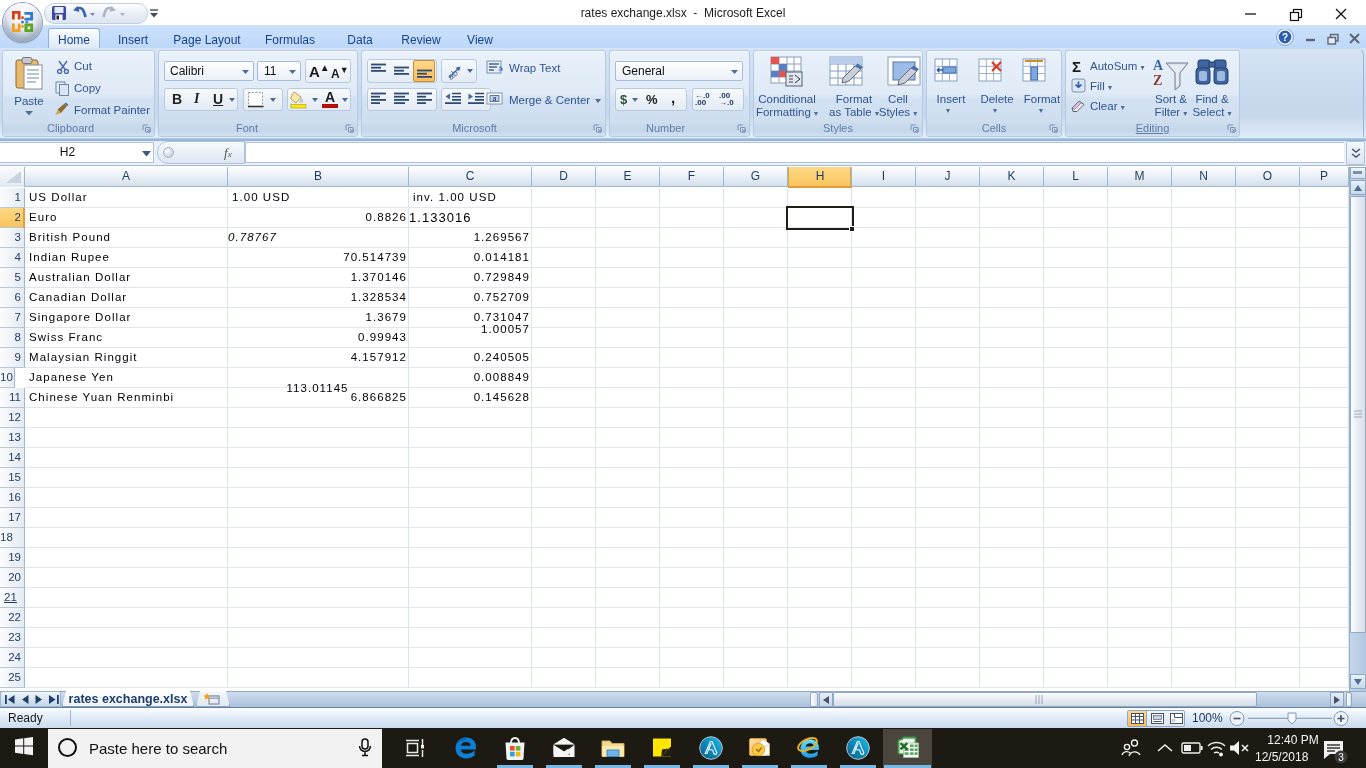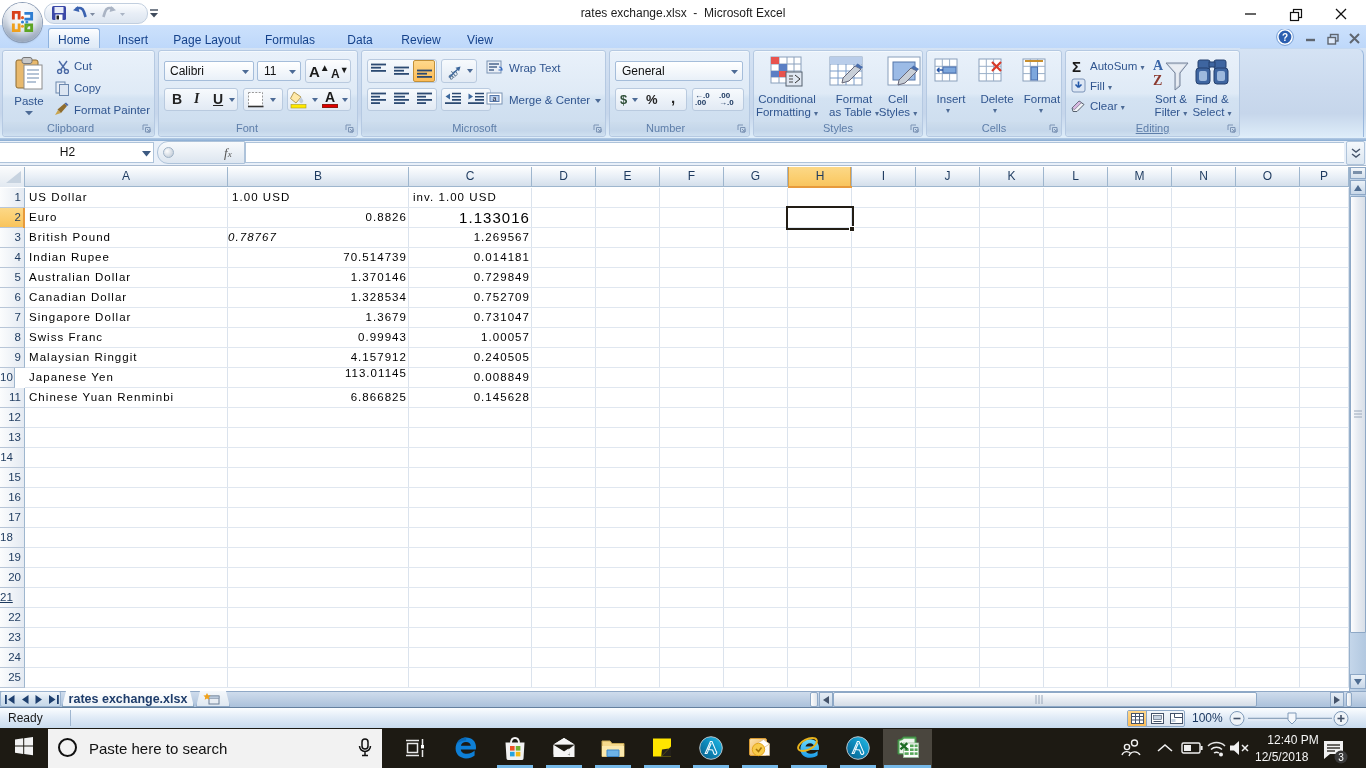--- a/index.html
+++ b/index.html
@@ -415,28 +415,28 @@
     <div class="ab" style="left:0;top:248px;width:25px;height:20px;background:linear-gradient(90deg,#fbfcfd,#e4eaf2);border-right:1px solid #9eb6ce;border-bottom:1px solid #b8c6d8;font-size:11.5px;color:#1d3a5f;text-align:right;padding-right:3px;line-height:19px;">4</div>
     <div class="ab" style="left:0;top:268px;width:25px;height:20px;background:linear-gradient(90deg,#fbfcfd,#e4eaf2);border-right:1px solid #9eb6ce;border-bottom:1px solid #b8c6d8;font-size:11.5px;color:#1d3a5f;text-align:right;padding-right:3px;line-height:19px;">5</div>
     <div class="ab" style="left:0;top:288px;width:25px;height:20px;background:linear-gradient(90deg,#fbfcfd,#e4eaf2);border-right:1px solid #9eb6ce;border-bottom:1px solid #b8c6d8;font-size:11.5px;color:#1d3a5f;text-align:right;padding-right:3px;line-height:19px;">6</div>
     <div class="ab" style="left:0;top:308px;width:25px;height:20px;background:linear-gradient(90deg,#fbfcfd,#e4eaf2);border-right:1px solid #9eb6ce;border-bottom:1px solid #b8c6d8;font-size:11.5px;color:#1d3a5f;text-align:right;padding-right:3px;line-height:19px;">7</div>
     <div class="ab" style="left:0;top:328px;width:25px;height:20px;background:linear-gradient(90deg,#fbfcfd,#e4eaf2);border-right:1px solid #9eb6ce;border-bottom:1px solid #b8c6d8;font-size:11.5px;color:#1d3a5f;text-align:right;padding-right:3px;line-height:19px;">8</div>
     <div class="ab" style="left:0;top:348px;width:25px;height:20px;background:linear-gradient(90deg,#fbfcfd,#e4eaf2);border-right:1px solid #9eb6ce;border-bottom:1px solid #b8c6d8;font-size:11.5px;color:#1d3a5f;text-align:right;padding-right:3px;line-height:19px;">9</div>
     <div class="ab" style="left:0;top:368px;width:15px;height:20px;background:linear-gradient(90deg,#fbfcfd,#e4eaf2);border-right:1px solid #9eb6ce;border-bottom:1px solid #b8c6d8;font-size:11.5px;color:#1d3a5f;padding-right:3px;line-height:19px;">10</div>
     <div class="ab" style="left:0;top:388px;width:25px;height:20px;background:linear-gradient(90deg,#fbfcfd,#e4eaf2);border-right:1px solid #9eb6ce;border-bottom:1px solid #b8c6d8;font-size:11.5px;color:#1d3a5f;text-align:right;padding-right:3px;line-height:19px;">11</div>
     <div class="ab" style="left:0;top:408px;width:25px;height:20px;background:linear-gradient(90deg,#fbfcfd,#e4eaf2);border-right:1px solid #9eb6ce;border-bottom:1px solid #b8c6d8;font-size:11.5px;color:#1d3a5f;text-align:right;padding-right:3px;line-height:19px;">12</div>
     <div class="ab" style="left:0;top:428px;width:25px;height:20px;background:linear-gradient(90deg,#fbfcfd,#e4eaf2);border-right:1px solid #9eb6ce;border-bottom:1px solid #b8c6d8;font-size:11.5px;color:#1d3a5f;text-align:right;padding-right:3px;line-height:19px;">13</div>
-    <div class="ab" style="left:0;top:448px;width:25px;height:20px;background:linear-gradient(90deg,#fbfcfd,#e4eaf2);border-right:1px solid #9eb6ce;border-bottom:1px solid #b8c6d8;font-size:11.5px;color:#1d3a5f;text-align:right;padding-right:11px;line-height:19px;">14</div>
+    <div class="ab" style="left:0;top:448px;width:25px;height:20px;background:linear-gradient(90deg,#fbfcfd,#e4eaf2);border-right:1px solid #9eb6ce;border-bottom:1px solid #b8c6d8;font-size:11.5px;color:#1d3a5f;text-align:right;padding-right:3px;line-height:19px;">14</div>
     <div class="ab" style="left:0;top:468px;width:25px;height:20px;background:linear-gradient(90deg,#fbfcfd,#e4eaf2);border-right:1px solid #9eb6ce;border-bottom:1px solid #b8c6d8;font-size:11.5px;color:#1d3a5f;text-align:right;padding-right:3px;line-height:19px;">15</div>
     <div class="ab" style="left:0;top:488px;width:25px;height:20px;background:linear-gradient(90deg,#fbfcfd,#e4eaf2);border-right:1px solid #9eb6ce;border-bottom:1px solid #b8c6d8;font-size:11.5px;color:#1d3a5f;text-align:right;padding-right:3px;line-height:19px;">16</div>
     <div class="ab" style="left:0;top:508px;width:25px;height:20px;background:linear-gradient(90deg,#fbfcfd,#e4eaf2);border-right:1px solid #9eb6ce;border-bottom:1px solid #b8c6d8;font-size:11.5px;color:#1d3a5f;text-align:right;padding-right:3px;line-height:19px;">17</div>
     <div class="ab" style="left:0;top:528px;width:25px;height:20px;background:linear-gradient(90deg,#fbfcfd,#e4eaf2);border-right:1px solid #9eb6ce;border-bottom:1px solid #b8c6d8;font-size:11.5px;color:#1d3a5f;text-align:right;padding-right:20px;line-height:19px;">18</div>
     <div class="ab" style="left:0;top:548px;width:25px;height:20px;background:linear-gradient(90deg,#fbfcfd,#e4eaf2);border-right:1px solid #9eb6ce;border-bottom:1px solid #b8c6d8;font-size:11.5px;color:#1d3a5f;text-align:right;padding-right:3px;line-height:19px;">19</div>
     <div class="ab" style="left:0;top:568px;width:25px;height:20px;background:linear-gradient(90deg,#fbfcfd,#e4eaf2);border-right:1px solid #9eb6ce;border-bottom:1px solid #b8c6d8;font-size:11.5px;color:#1d3a5f;text-align:right;padding-right:3px;line-height:19px;">20</div>
-    <div class="ab" style="left:0;top:588px;width:25px;height:20px;background:linear-gradient(90deg,#fbfcfd,#e4eaf2);border-right:1px solid #9eb6ce;border-bottom:1px solid #b8c6d8;font-size:11.5px;color:#1d3a5f;text-align:left;padding-right:3px;line-height:19px;text-decoration:underline;">21</div>
+    <div class="ab" style="left:0;top:588px;width:25px;height:20px;background:linear-gradient(90deg,#fbfcfd,#e4eaf2);border-right:1px solid #9eb6ce;border-bottom:1px solid #b8c6d8;font-size:11.5px;color:#1d3a5f;text-align:center;padding-right:3px;line-height:19px;text-decoration:underline;">21</div>
     <div class="ab" style="left:0;top:608px;width:25px;height:20px;background:linear-gradient(90deg,#fbfcfd,#e4eaf2);border-right:1px solid #9eb6ce;border-bottom:1px solid #b8c6d8;font-size:11.5px;color:#1d3a5f;text-align:right;padding-right:3px;line-height:19px;">22</div>
     <div class="ab" style="left:0;top:628px;width:25px;height:20px;background:linear-gradient(90deg,#fbfcfd,#e4eaf2);border-right:1px solid #9eb6ce;border-bottom:1px solid #b8c6d8;font-size:11.5px;color:#1d3a5f;text-align:right;padding-right:3px;line-height:19px;">23</div>
     <div class="ab" style="left:0;top:648px;width:25px;height:20px;background:linear-gradient(90deg,#fbfcfd,#e4eaf2);border-right:1px solid #9eb6ce;border-bottom:1px solid #b8c6d8;font-size:11.5px;color:#1d3a5f;text-align:right;padding-right:3px;line-height:19px;">24</div>
     <div class="ab" style="left:0;top:668px;width:25px;height:20px;background:linear-gradient(90deg,#fbfcfd,#e4eaf2);border-right:1px solid #9eb6ce;border-bottom:1px solid #b8c6d8;font-size:11.5px;color:#1d3a5f;text-align:right;padding-right:3px;line-height:19px;">25</div>
     <div class="ab" style="left:23px;top:208px;width:2px;height:20px;background:#e79a3c;"></div>
     <svg class="ab" style="left:25;top:188" width="1324" height="500">
       <line x1="202.5" y1="0" x2="202.5" y2="500" stroke="#dbe3ed" stroke-width="1"></line>
       <line x1="383.5" y1="0" x2="383.5" y2="500" stroke="#dbe3ed" stroke-width="1"></line>
       <line x1="506.5" y1="0" x2="506.5" y2="500" stroke="#dbe3ed" stroke-width="1"></line>
       <line x1="570.5" y1="0" x2="570.5" y2="500" stroke="#dbe3ed" stroke-width="1"></line>
@@ -476,44 +476,44 @@
       <line x1="0" y1="439.5" x2="1324" y2="439.5" stroke="#e0e7f0" stroke-width="1"></line>
       <line x1="0" y1="459.5" x2="1324" y2="459.5" stroke="#e0e7f0" stroke-width="1"></line>
       <line x1="0" y1="479.5" x2="1324" y2="479.5" stroke="#e0e7f0" stroke-width="1"></line>
       <line x1="0" y1="499.5" x2="1324" y2="499.5" stroke="#e0e7f0" stroke-width="1"></line>
     </svg>
     <div class="ab" style="left:29px;top:188px;width:195px;height:20px;font-size:11.5px;letter-spacing:1.05px;color:#000;line-height:19px;white-space:nowrap;">US Dollar</div>
     <div class="ab" style="left:232px;top:188px;font-size:11.5px;letter-spacing:1.05px;color:#000;line-height:19px;">1.00 USD</div>
     <div class="ab" style="left:413px;top:188px;font-size:11.5px;letter-spacing:1.05px;color:#000;line-height:19px;">inv. 1.00 USD</div>
     <div class="ab" style="left:29px;top:208px;width:195px;height:20px;font-size:11.5px;letter-spacing:1.05px;color:#000;line-height:19px;white-space:nowrap;">Euro</div>
     <div class="ab" style="left:228px;top:208px;width:179px;text-align:right;font-size:11.5px;letter-spacing:1.05px;color:#000;line-height:19px;">0.8826</div>
-    <div class="ab" style="left:409px;top:208px;width:121px;text-align:right;font-size:15px;letter-spacing:1.05px;color:#000;line-height:19px;">1.133016</div>
+    <div class="ab" style="left:409px;top:208px;width:121px;font-size:13px;letter-spacing:1.05px;color:#000;line-height:19px;">1.133016</div>
     <div class="ab" style="left:29px;top:228px;width:195px;height:20px;font-size:11.5px;letter-spacing:1.05px;color:#000;line-height:19px;white-space:nowrap;">British Pound</div>
     <div class="ab" style="left:228px;top:228px;width:179px;text-align:left;font-size:11.5px;letter-spacing:1.05px;color:#000;line-height:19px;font-style:italic;">0.78767</div>
     <div class="ab" style="left:409px;top:228px;width:121px;text-align:right;font-size:11.5px;letter-spacing:1.05px;color:#000;line-height:19px;">1.269567</div>
     <div class="ab" style="left:29px;top:248px;width:195px;height:20px;font-size:11.5px;letter-spacing:1.05px;color:#000;line-height:19px;white-space:nowrap;">Indian Rupee</div>
     <div class="ab" style="left:228px;top:248px;width:179px;text-align:right;font-size:11.5px;letter-spacing:1.05px;color:#000;line-height:19px;">70.514739</div>
     <div class="ab" style="left:409px;top:248px;width:121px;text-align:right;font-size:11.5px;letter-spacing:1.05px;color:#000;line-height:19px;">0.014181</div>
     <div class="ab" style="left:29px;top:268px;width:195px;height:20px;font-size:11.5px;letter-spacing:1.05px;color:#000;line-height:19px;white-space:nowrap;">Australian Dollar</div>
     <div class="ab" style="left:228px;top:268px;width:179px;text-align:right;font-size:11.5px;letter-spacing:1.05px;color:#000;line-height:19px;">1.370146</div>
     <div class="ab" style="left:409px;top:268px;width:121px;text-align:right;font-size:11.5px;letter-spacing:1.05px;color:#000;line-height:19px;">0.729849</div>
     <div class="ab" style="left:29px;top:288px;width:195px;height:20px;font-size:11.5px;letter-spacing:1.05px;color:#000;line-height:19px;white-space:nowrap;">Canadian Dollar</div>
     <div class="ab" style="left:228px;top:288px;width:179px;text-align:right;font-size:11.5px;letter-spacing:1.05px;color:#000;line-height:19px;">1.328534</div>
     <div class="ab" style="left:409px;top:288px;width:121px;text-align:right;font-size:11.5px;letter-spacing:1.05px;color:#000;line-height:19px;">0.752709</div>
     <div class="ab" style="left:29px;top:308px;width:195px;height:20px;font-size:11.5px;letter-spacing:1.05px;color:#000;line-height:19px;white-space:nowrap;">Singapore Dollar</div>
     <div class="ab" style="left:228px;top:308px;width:179px;text-align:right;font-size:11.5px;letter-spacing:1.05px;color:#000;line-height:19px;">1.3679</div>
     <div class="ab" style="left:409px;top:308px;width:121px;text-align:right;font-size:11.5px;letter-spacing:1.05px;color:#000;line-height:19px;">0.731047</div>
     <div class="ab" style="left:29px;top:328px;width:195px;height:20px;font-size:11.5px;letter-spacing:1.05px;color:#000;line-height:19px;white-space:nowrap;">Swiss Franc</div>
     <div class="ab" style="left:228px;top:328px;width:179px;text-align:right;font-size:11.5px;letter-spacing:1.05px;color:#000;line-height:19px;">0.99943</div>
-    <div class="ab" style="left:409px;top:328px;width:121px;text-align:right;font-size:11.5px;letter-spacing:1.05px;color:#000;line-height:19px;">1.00057</div>
+    <div class="ab" style="left:409px;top:320px;width:121px;text-align:right;font-size:11.5px;letter-spacing:1.05px;color:#000;line-height:19px;">1.00057</div>
     <div class="ab" style="left:29px;top:348px;width:195px;height:20px;font-size:11.5px;letter-spacing:1.05px;color:#000;line-height:19px;white-space:nowrap;">Malaysian Ringgit</div>
     <div class="ab" style="left:228px;top:348px;width:179px;text-align:right;font-size:11.5px;letter-spacing:1.05px;color:#000;line-height:19px;">4.157912</div>
     <div class="ab" style="left:409px;top:348px;width:121px;text-align:right;font-size:11.5px;letter-spacing:1.05px;color:#000;line-height:19px;">0.240505</div>
     <div class="ab" style="left:29px;top:368px;width:195px;height:20px;font-size:11.5px;letter-spacing:1.05px;color:#000;line-height:19px;white-space:nowrap;">Japanese Yen</div>
-    <div class="ab" style="left:228px;top:364px;width:179px;text-align:right;font-size:11.5px;letter-spacing:1.05px;color:#000;line-height:19px;">113.01145</div>
+    <div class="ab" style="left:228px;top:379px;width:179px;text-align:center;font-size:11.5px;letter-spacing:1.05px;color:#000;line-height:19px;">113.01145</div>
     <div class="ab" style="left:409px;top:368px;width:121px;text-align:right;font-size:11.5px;letter-spacing:1.05px;color:#000;line-height:19px;">0.008849</div>
     <div class="ab" style="left:29px;top:388px;width:195px;height:20px;font-size:11.5px;letter-spacing:1.05px;color:#000;line-height:19px;white-space:nowrap;">Chinese Yuan Renminbi</div>
     <div class="ab" style="left:228px;top:388px;width:179px;text-align:right;font-size:11.5px;letter-spacing:1.05px;color:#000;line-height:19px;">6.866825</div>
     <div class="ab" style="left:409px;top:388px;width:121px;text-align:right;font-size:11.5px;letter-spacing:1.05px;color:#000;line-height:19px;">0.145628</div>
     <div class="ab" style="left:786px;top:206px;width:68px;height:24px;border:2px solid #221d15;"></div>
     <div class="ab" style="left:849px;top:226px;width:6px;height:6px;background:#221d15;border:1px solid #fff;"></div>
 <div class="ab" style="left:1349px;top:167px;width:17px;height:525px;background:linear-gradient(90deg,#c4d6ea,#b2c8e0);border-left:1px solid #98b1cc;"></div>
 <div class="ab" style="left:1350px;top:167px;width:16px;height:12px;background:linear-gradient(#f2f6fa,#d4e0ec);border:1px solid #8ea8c6;"></div>
 <div class="ab" style="left:1353px;top:171px;width:9px;height:3px;background:#7a90aa;"></div>
 <div class="ab" style="left:1350px;top:180px;width:16px;height:15px;background:linear-gradient(#eaf1f8,#c8d7e8);border:1px solid #8ea8c6;"></div>

